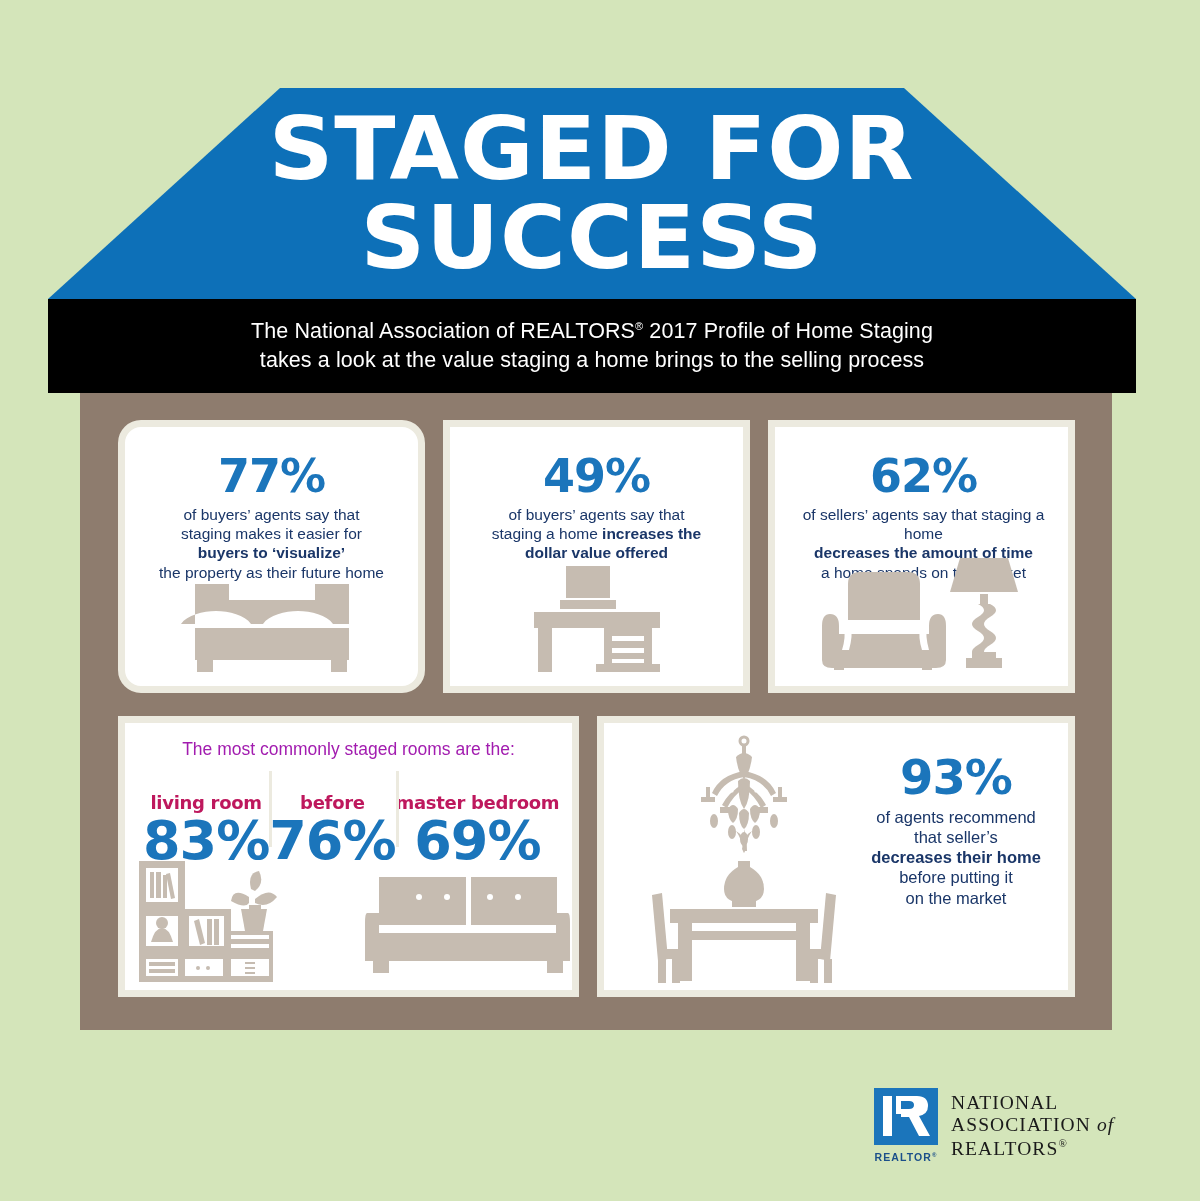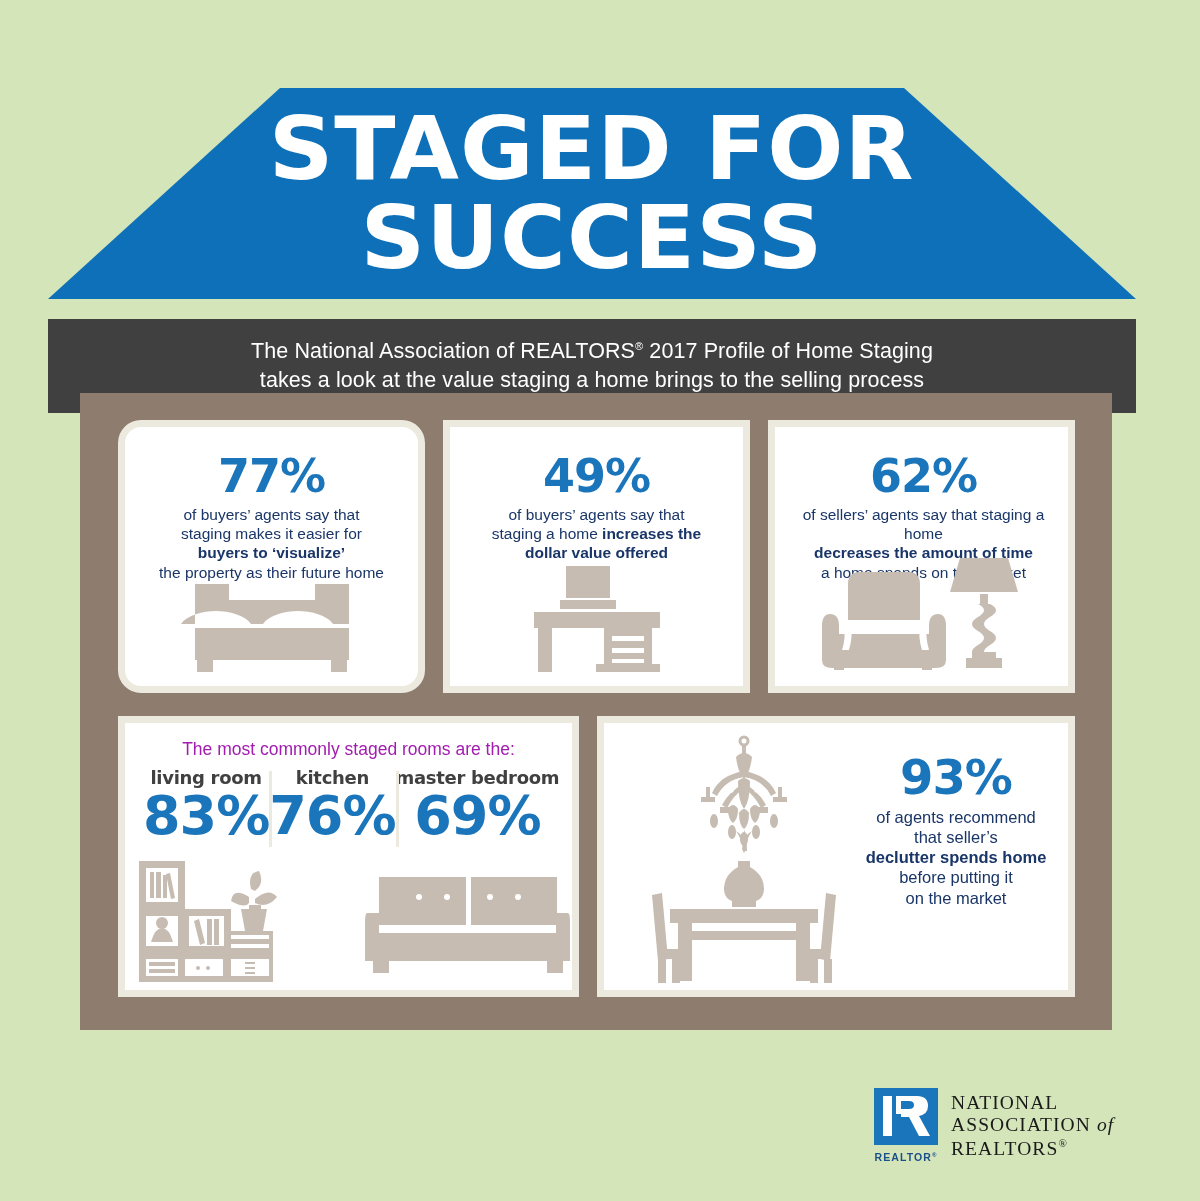--- a/index.html
+++ b/index.html
@@ -32,22 +32,22 @@
     text-align:center;
     transform:scaleX(1.02);
     font-family:"DejaVu Sans", sans-serif;
   }
   .title-line.l1{font-size:88px;letter-spacing:1px;}
   .title-line.l2{font-size:88px;letter-spacing:1px;margin-top:2px;}
 
   
   .subband{
     position:absolute;left:48px;top:299px;width:1088px;height:94px;
-    background:#404040;
-    display:flex;flex-direction:column;align-items:center;justify-content:center;margin-top:20px;
+    background:#000000;
+    display:flex;flex-direction:column;align-items:center;justify-content:center;
   }
   .subband .sline{
     color:#ffffff;font-size:21.5px;line-height:1.34;text-align:center;
     font-family:"Liberation Sans", sans-serif;letter-spacing:0.1px;
   }
   .subband .sline sup{font-size:11px;vertical-align:super;}
 
   
   .house{
     position:absolute;left:80px;top:393px;width:1032px;height:637px;
@@ -97,22 +97,22 @@
   }
   .rooms-row{
     position:absolute;top:44px;left:18px;right:18px;height:86px;
     display:flex;align-items:stretch;
   }
   .room{flex:1;display:flex;flex-direction:column;align-items:center;justify-content:flex-start;position:relative;}
   .room + .room::before{
     content:"";position:absolute;left:0;top:4px;bottom:6px;width:3px;background:#eceadf;
   }
   .room .rname{
-    color:#404040;font-weight:bold;font-size:18px;
-    font-family:"DejaVu Sans", sans-serif;letter-spacing:-0.3px;white-space:nowrap;
+    color:#be185d;font-weight:bold;font-size:18px;
+    font-family:"DejaVu Sans", sans-serif;letter-spacing:-0.3px;white-space:nowrap;margin-top:25px;
   }
   .room .rpct{
     color:#1b75bb;font-weight:bold;font-size:54px;line-height:1.04;
     font-family:"DejaVu Sans", sans-serif;letter-spacing:-1px;
   }
   .c4 .shelf-slot{position:absolute;left:12px;bottom:6px;width:140px;height:125px;}
   .c4 .sofa-slot{position:absolute;left:240px;bottom:12px;width:205px;height:105px;}
 
   
   .c5 .dine-slot{position:absolute;left:40px;top:12px;width:200px;height:255px;}
@@ -251,21 +251,21 @@
   </div>
 
   <div class="card c4">
     <div class="rooms-head">The most commonly staged rooms are the:</div>
     <div class="rooms-row">
       <div class="room">
         <div class="rname">living room</div>
         <div class="rpct">83%</div>
       </div>
       <div class="room">
-        <div class="rname">kitchen</div>
+        <div class="rname">before</div>
         <div class="rpct">76%</div>
       </div>
       <div class="room">
         <div class="rname">master bedroom</div>
         <div class="rpct">69%</div>
       </div>
     </div>
 
     <div class="shelf-slot">
       <svg width="140" height="125" viewBox="0 0 140 125">
@@ -391,21 +391,21 @@
           <circle cx="120" cy="60" r="1.6"></circle>
             <circle cx="126" cy="66" r="1.6"></circle>
         </g>
       </svg>
     </div>
     <div class="txtblock">
       <div class="pct">93%</div>
       <div class="body-txt">
         <span>of agents recommend</span><br>
         <span>that seller’s</span><br>
-        <b>declutter spends home</b><br>
+        <b>decreases their home</b><br>
         <span>before putting it</span><br>
         <span>on the market</span>
       </div>
     </div>
   </div>
 
   <div class="logo">
     <div class="logo-mark">
       <div class="logo-sq"></div>
       <svg class="logo-r" viewBox="0 0 64 57">

